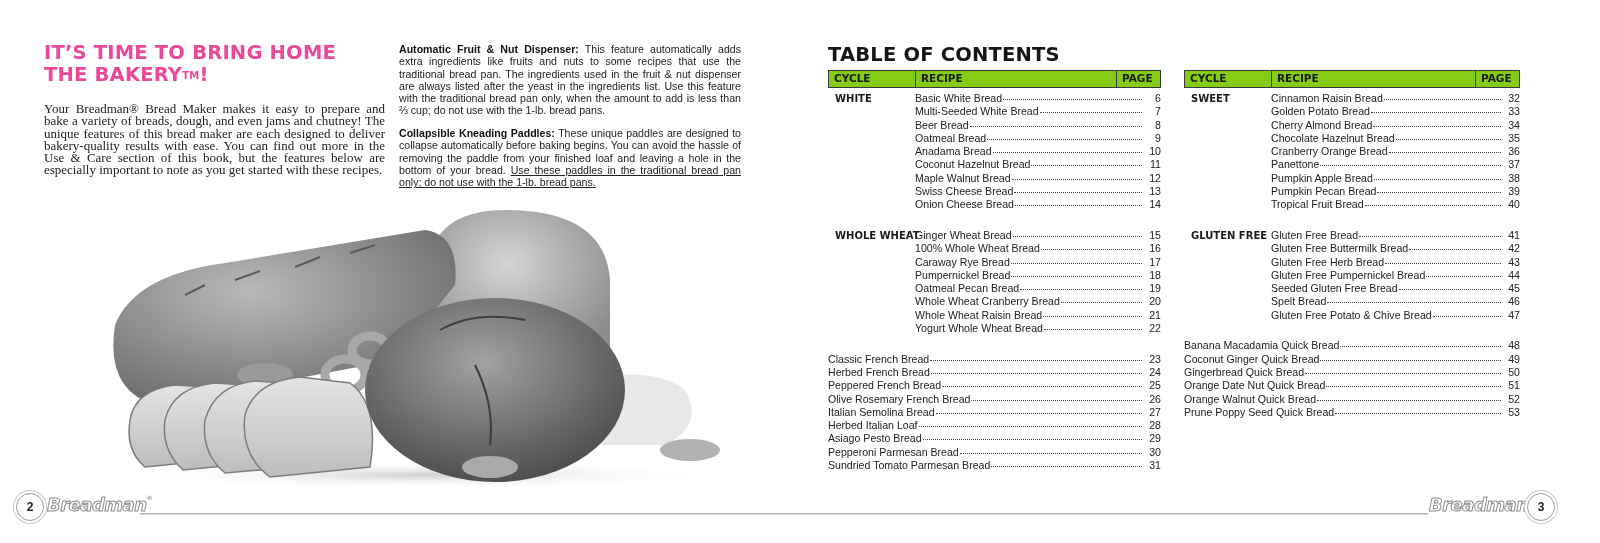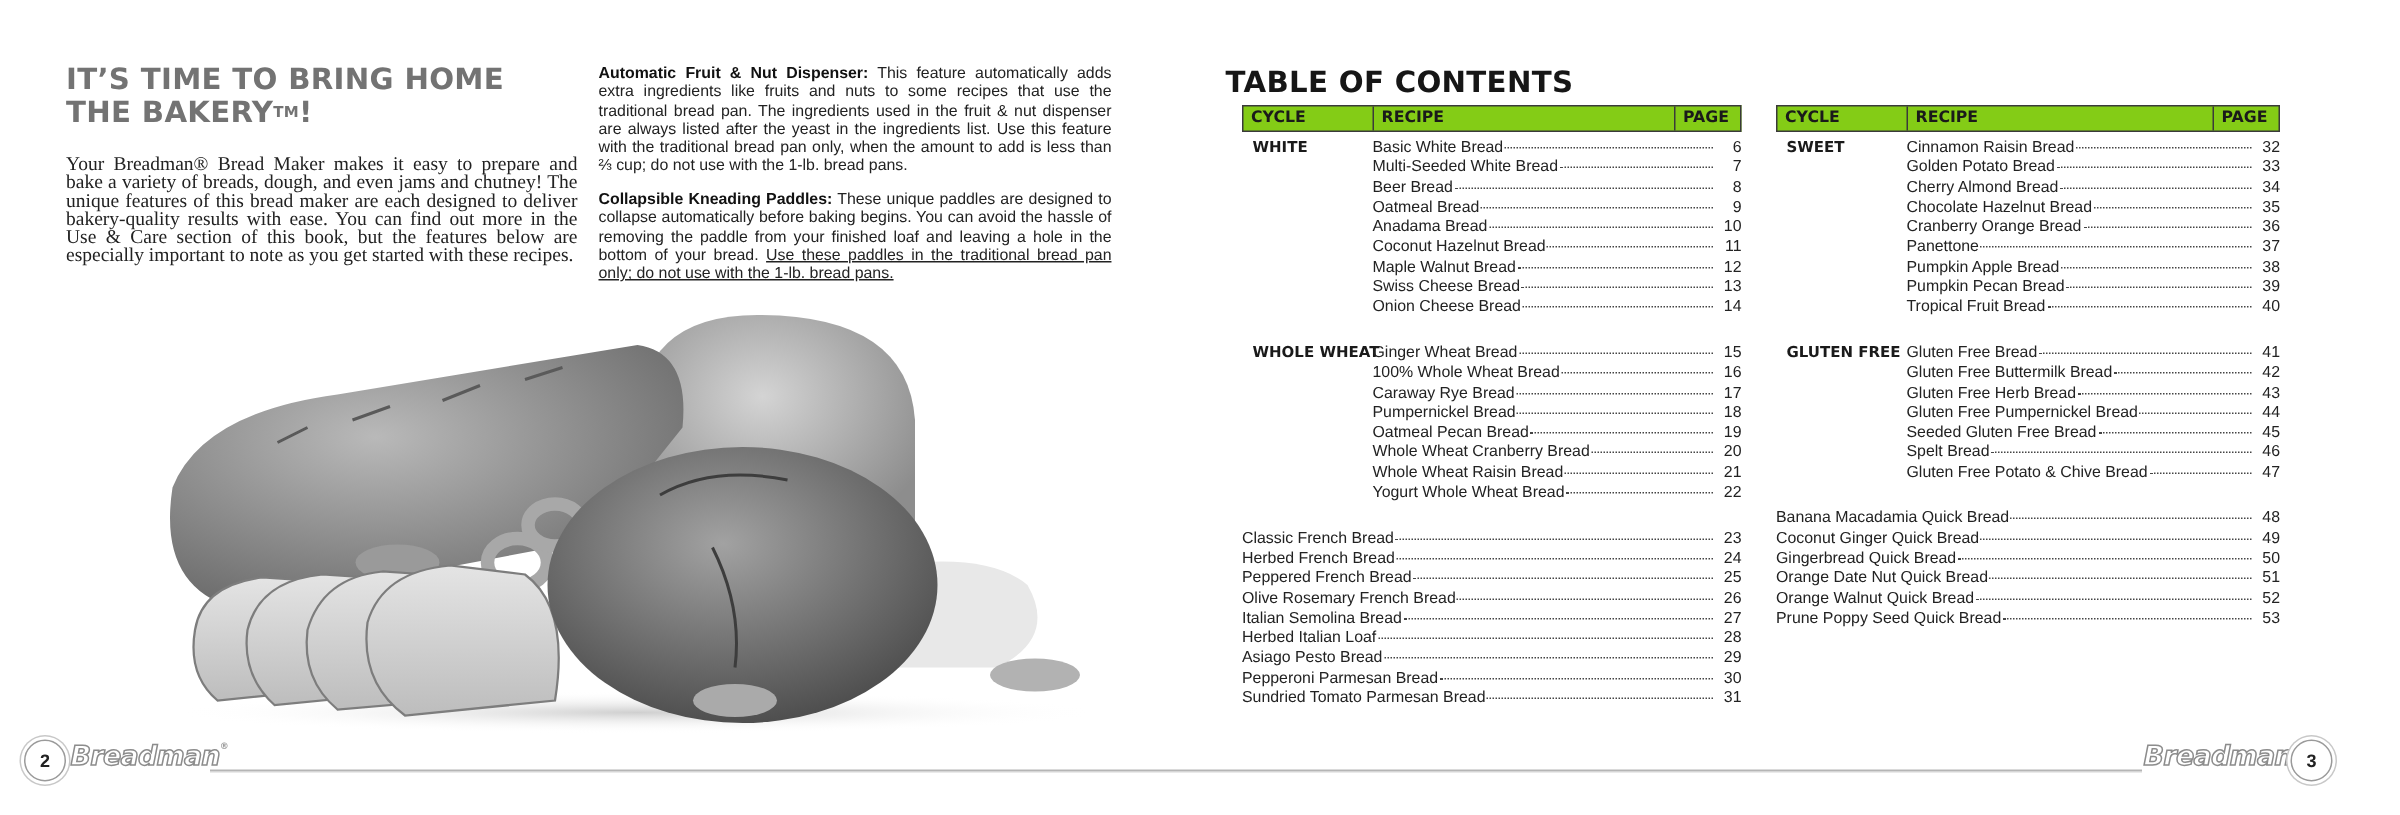--- a/index.html
+++ b/index.html
@@ -11,21 +11,21 @@
   }
   .page { position: absolute; top: 0; height: 543px; }
   #page-left { left: 0; width: 800px; }
   #page-right { left: 800px; width: 800px; }
 
   
   .hero-title {
     position: absolute; left: 44px; top: 42px; width: 340px;
     font-family: "DejaVu Sans", sans-serif; font-weight: bold;
     font-size: 19.5px; line-height: 22px; letter-spacing: 0.2px;
-    color: #737373; margin: 0;
+    color: #ec4899; margin: 0;
   }
   .hero-title sup { font-size: 10px; vertical-align: top; position: relative; top: 1px; }
   .intro {
     position: absolute; left: 44px; top: 103px; width: 341px;
     font-family: Liberation Serif, serif; font-size: 13px; line-height: 12.3px;
     text-align: justify; color: #222;
   }
   .feature {
     position: absolute; left: 399px; width: 342px;
     font-family: "Liberation Sans", sans-serif; font-size: 10.6px; line-height: 12.3px;
@@ -60,21 +60,21 @@
     font-family: "DejaVu Sans", sans-serif; font-style: italic; font-weight: bold;
     font-size: 18px; letter-spacing: -0.5px;
     color: #ffffff; -webkit-text-stroke: 1px #8c8c8c;
   }
   .brand-logo .tm { font-size: 6px; -webkit-text-stroke: 0; color: #999; vertical-align: top; }
   #logo-left { left: 47px; }
   #logo-right { left: 629px; }
 
   
   .toc-title {
-    position: absolute; left: 17px; top: 43px; margin: 0;
+    position: absolute; left: 28px; top: 43px; margin: 0;
     font-family: "DejaVu Sans", sans-serif; font-weight: bold; font-size: 19.5px;
     letter-spacing: 0.2px; color: #161616;
   }
   .toc-table { position: absolute; top: 70px; }
   #toc-left { left: 28px; width: 333px; }
   #toc-right { left: 384px; width: 336px; }
   .toc-header {
     display: flex; height: 18px; background: #84cc16;
     border: 1.5px solid #3a3a3a; box-sizing: border-box;
     font-family: "DejaVu Sans", sans-serif; font-weight: bold; font-size: 10.5px; color: #1a1a1a;

